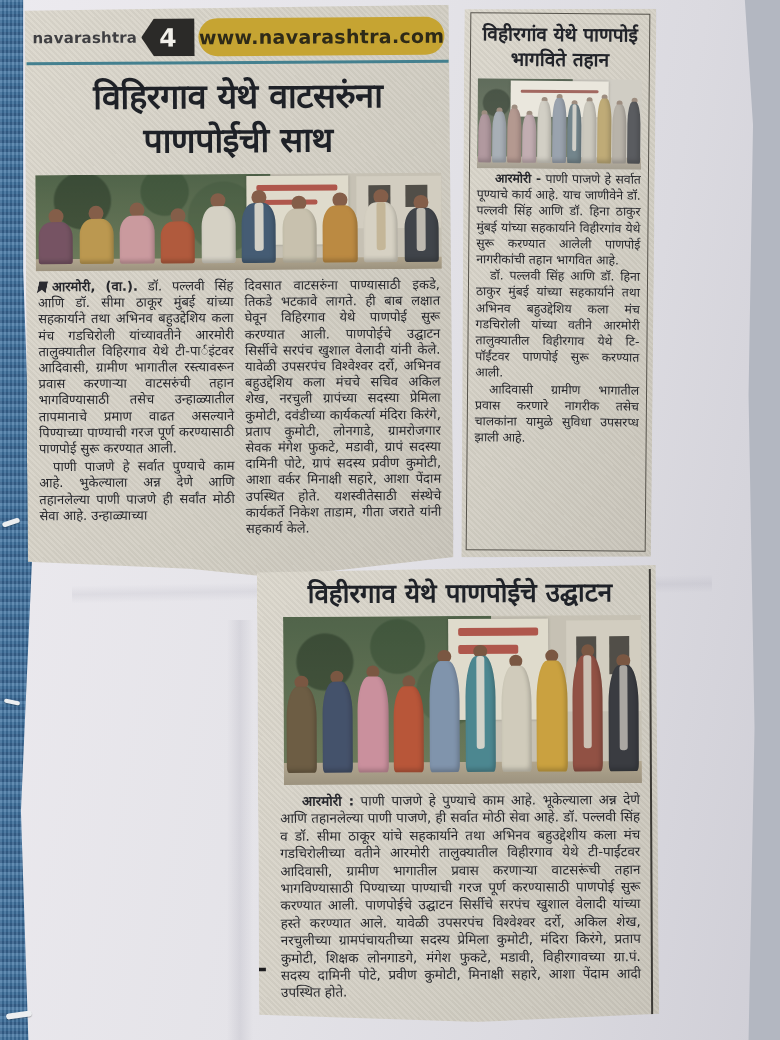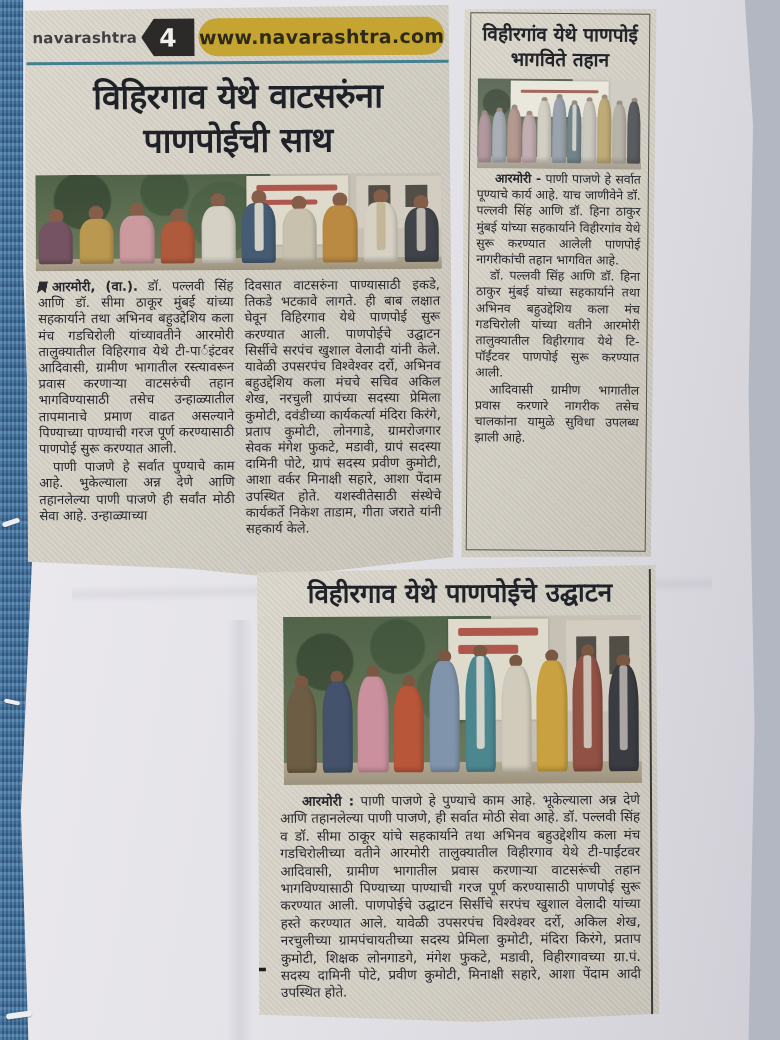--- a/index.html
+++ b/index.html
@@ -265,21 +265,21 @@
           <div class="head" style="background: rgb(160, 128, 102);"></div>
           <div class="pbody" style="background: rgb(181, 170, 152);"></div>
         </div>
         <div class="person" style="left: 91.2545%; height: 73%;">
           <div class="head" style="background: rgb(160, 128, 102);"></div>
           <div class="pbody" style="background: rgb(74, 78, 85);"></div>
         </div>
       </div>
     <p class="body-p first"><span class="dateline">आरमोरी -</span> <span>पाणी पाजणे हे सर्वात पूण्याचे कार्य आहे. याच जाणीवेने डॉ. पल्लवी सिंह आणि डॉ. हिना ठाकुर मुंबई यांच्या सहकार्याने विहीरगांव येथे सुरू करण्यात आलेली पाणपोई नागरीकांची तहान भागवित आहे.</span></p>
     <p class="body-p"><span>डॉ. पल्लवी सिंह आणि डॉ. हिना ठाकुर मुंबई यांच्या सहकार्याने तथा अभिनव बहुउद्देशिय कला मंच गडचिरोली यांच्या वतीने आरमोरी तालुक्यातील विहीरगाव येथे टि-पॉईंटवर पाणपोई सुरू करण्यात आली.</span></p>
-    <p class="body-p"><span>आदिवासी ग्रामीण भागातील प्रवास करणारे नागरीक तसेच चालकांना यामुळे सुविधा उपलब्ध झाली आहे.</span></p>
+    <p class="body-p"><span>आदिवासी ग्रामीण भागातील प्रवास करणारे नागरीक तसेच चालकांना यामुळे सुविधा उपसरप्ध झाली आहे.</span></p>
   </div>
 </div>
 
 <div class="clip clip3">
   <div class="clip3-inner">
     <div class="headline3">विहीरगाव येथे पाणपोईचे उद्घाटन</div>
     <div class="photo photo-bottom">
       <div class="ph-foliage"></div>
       <div class="ph-banner" style="left:46%;width:28%;height:60%;">
         <div class="banner-line"></div>

